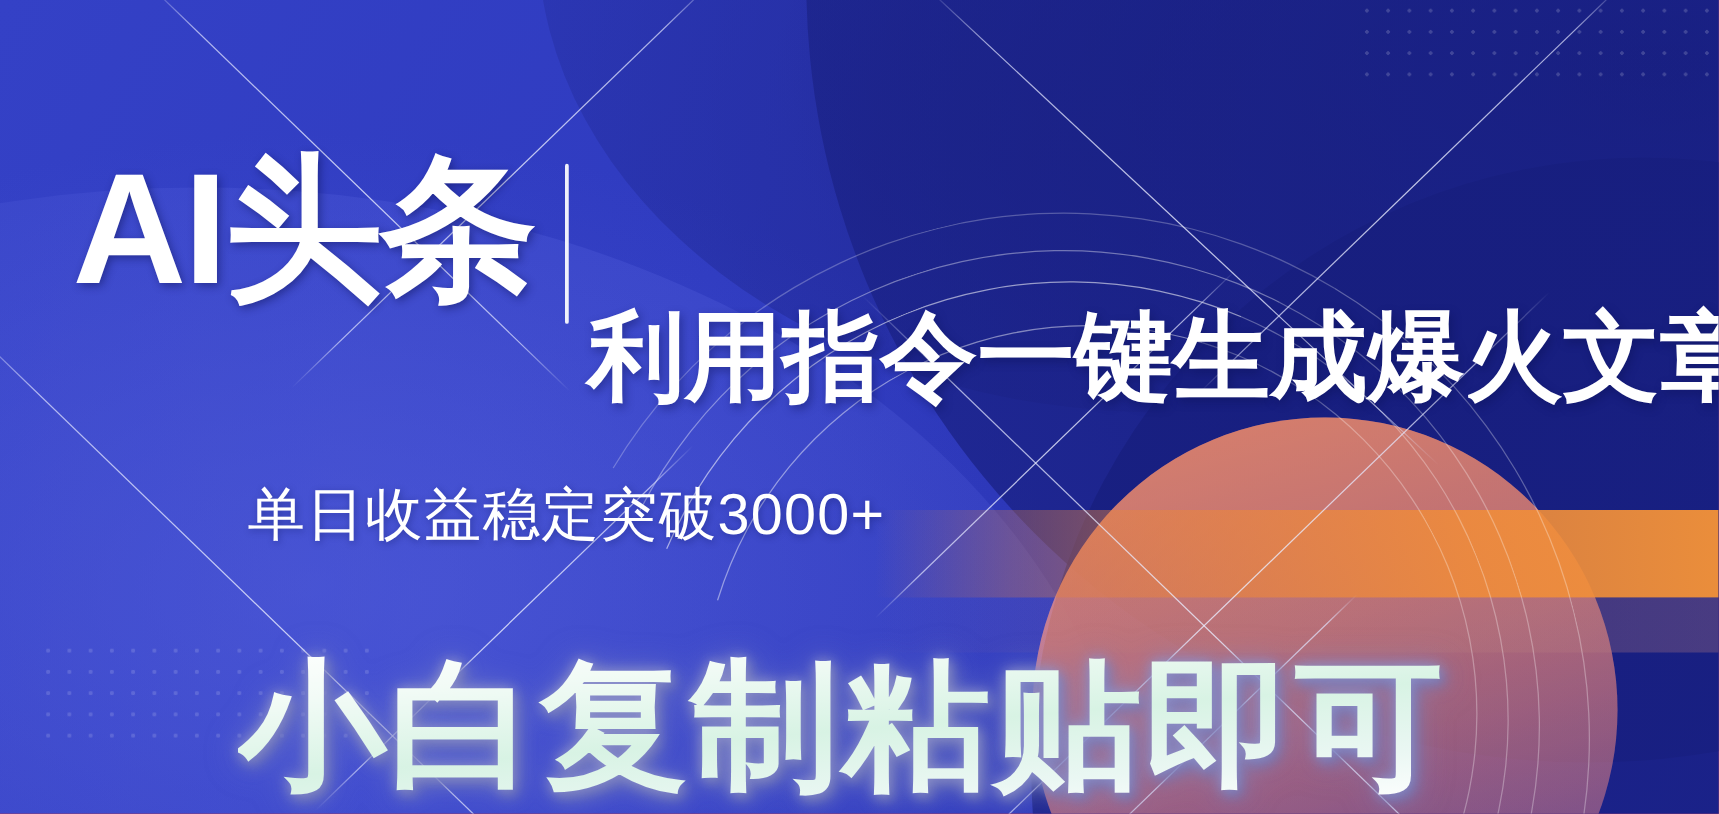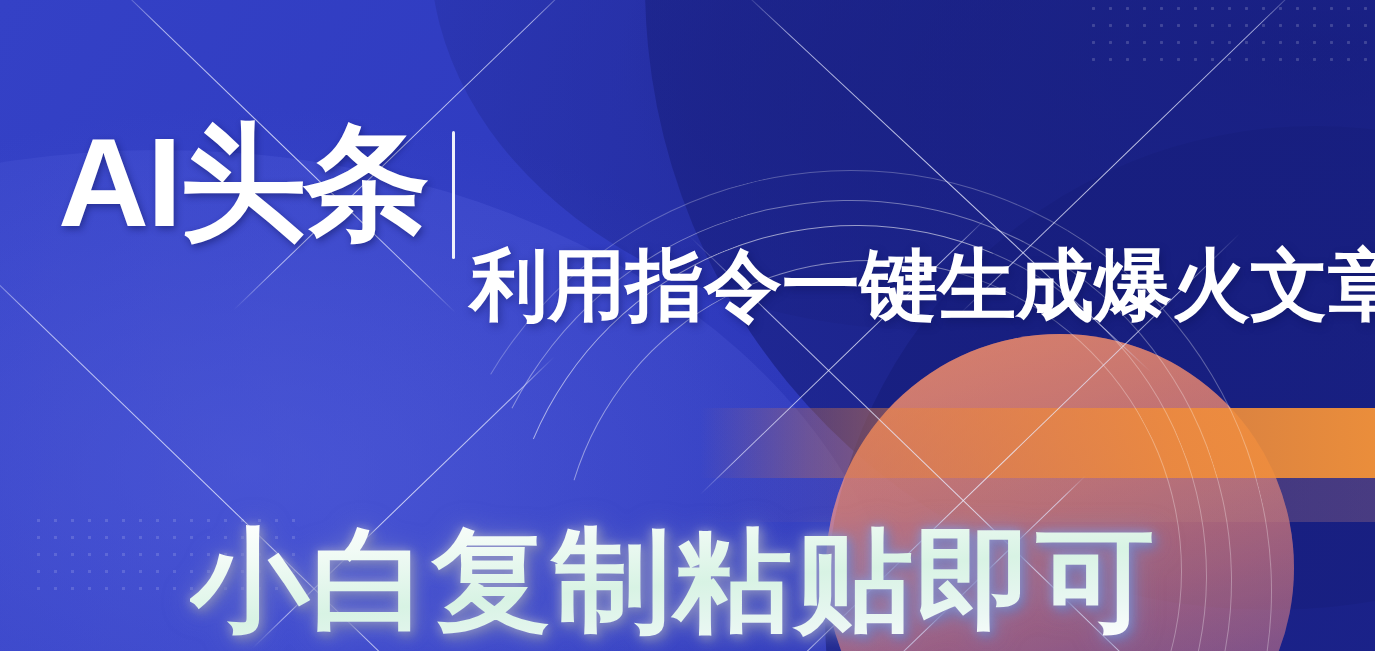--- a/index.html
+++ b/index.html
@@ -234,16 +234,17 @@
   <div class="layer dotgrid dots-tr"></div>
   <div class="layer dotgrid dots-bl"></div>
 
   <div class="txt" id="brand-title">AI头条</div>
 
   <div class="layer" id="brand-divider"></div>
 
 
   <div class="txt" id="headline-2">利用指令一键生成爆火文章</div>
 
+  <div class="txt" id="subline">单日收益稳定突破3000+</div>
 
   <div class="txt" id="bottom-headline">小白复制粘贴即可</div>
 
 </div>
 
 </body></html>

